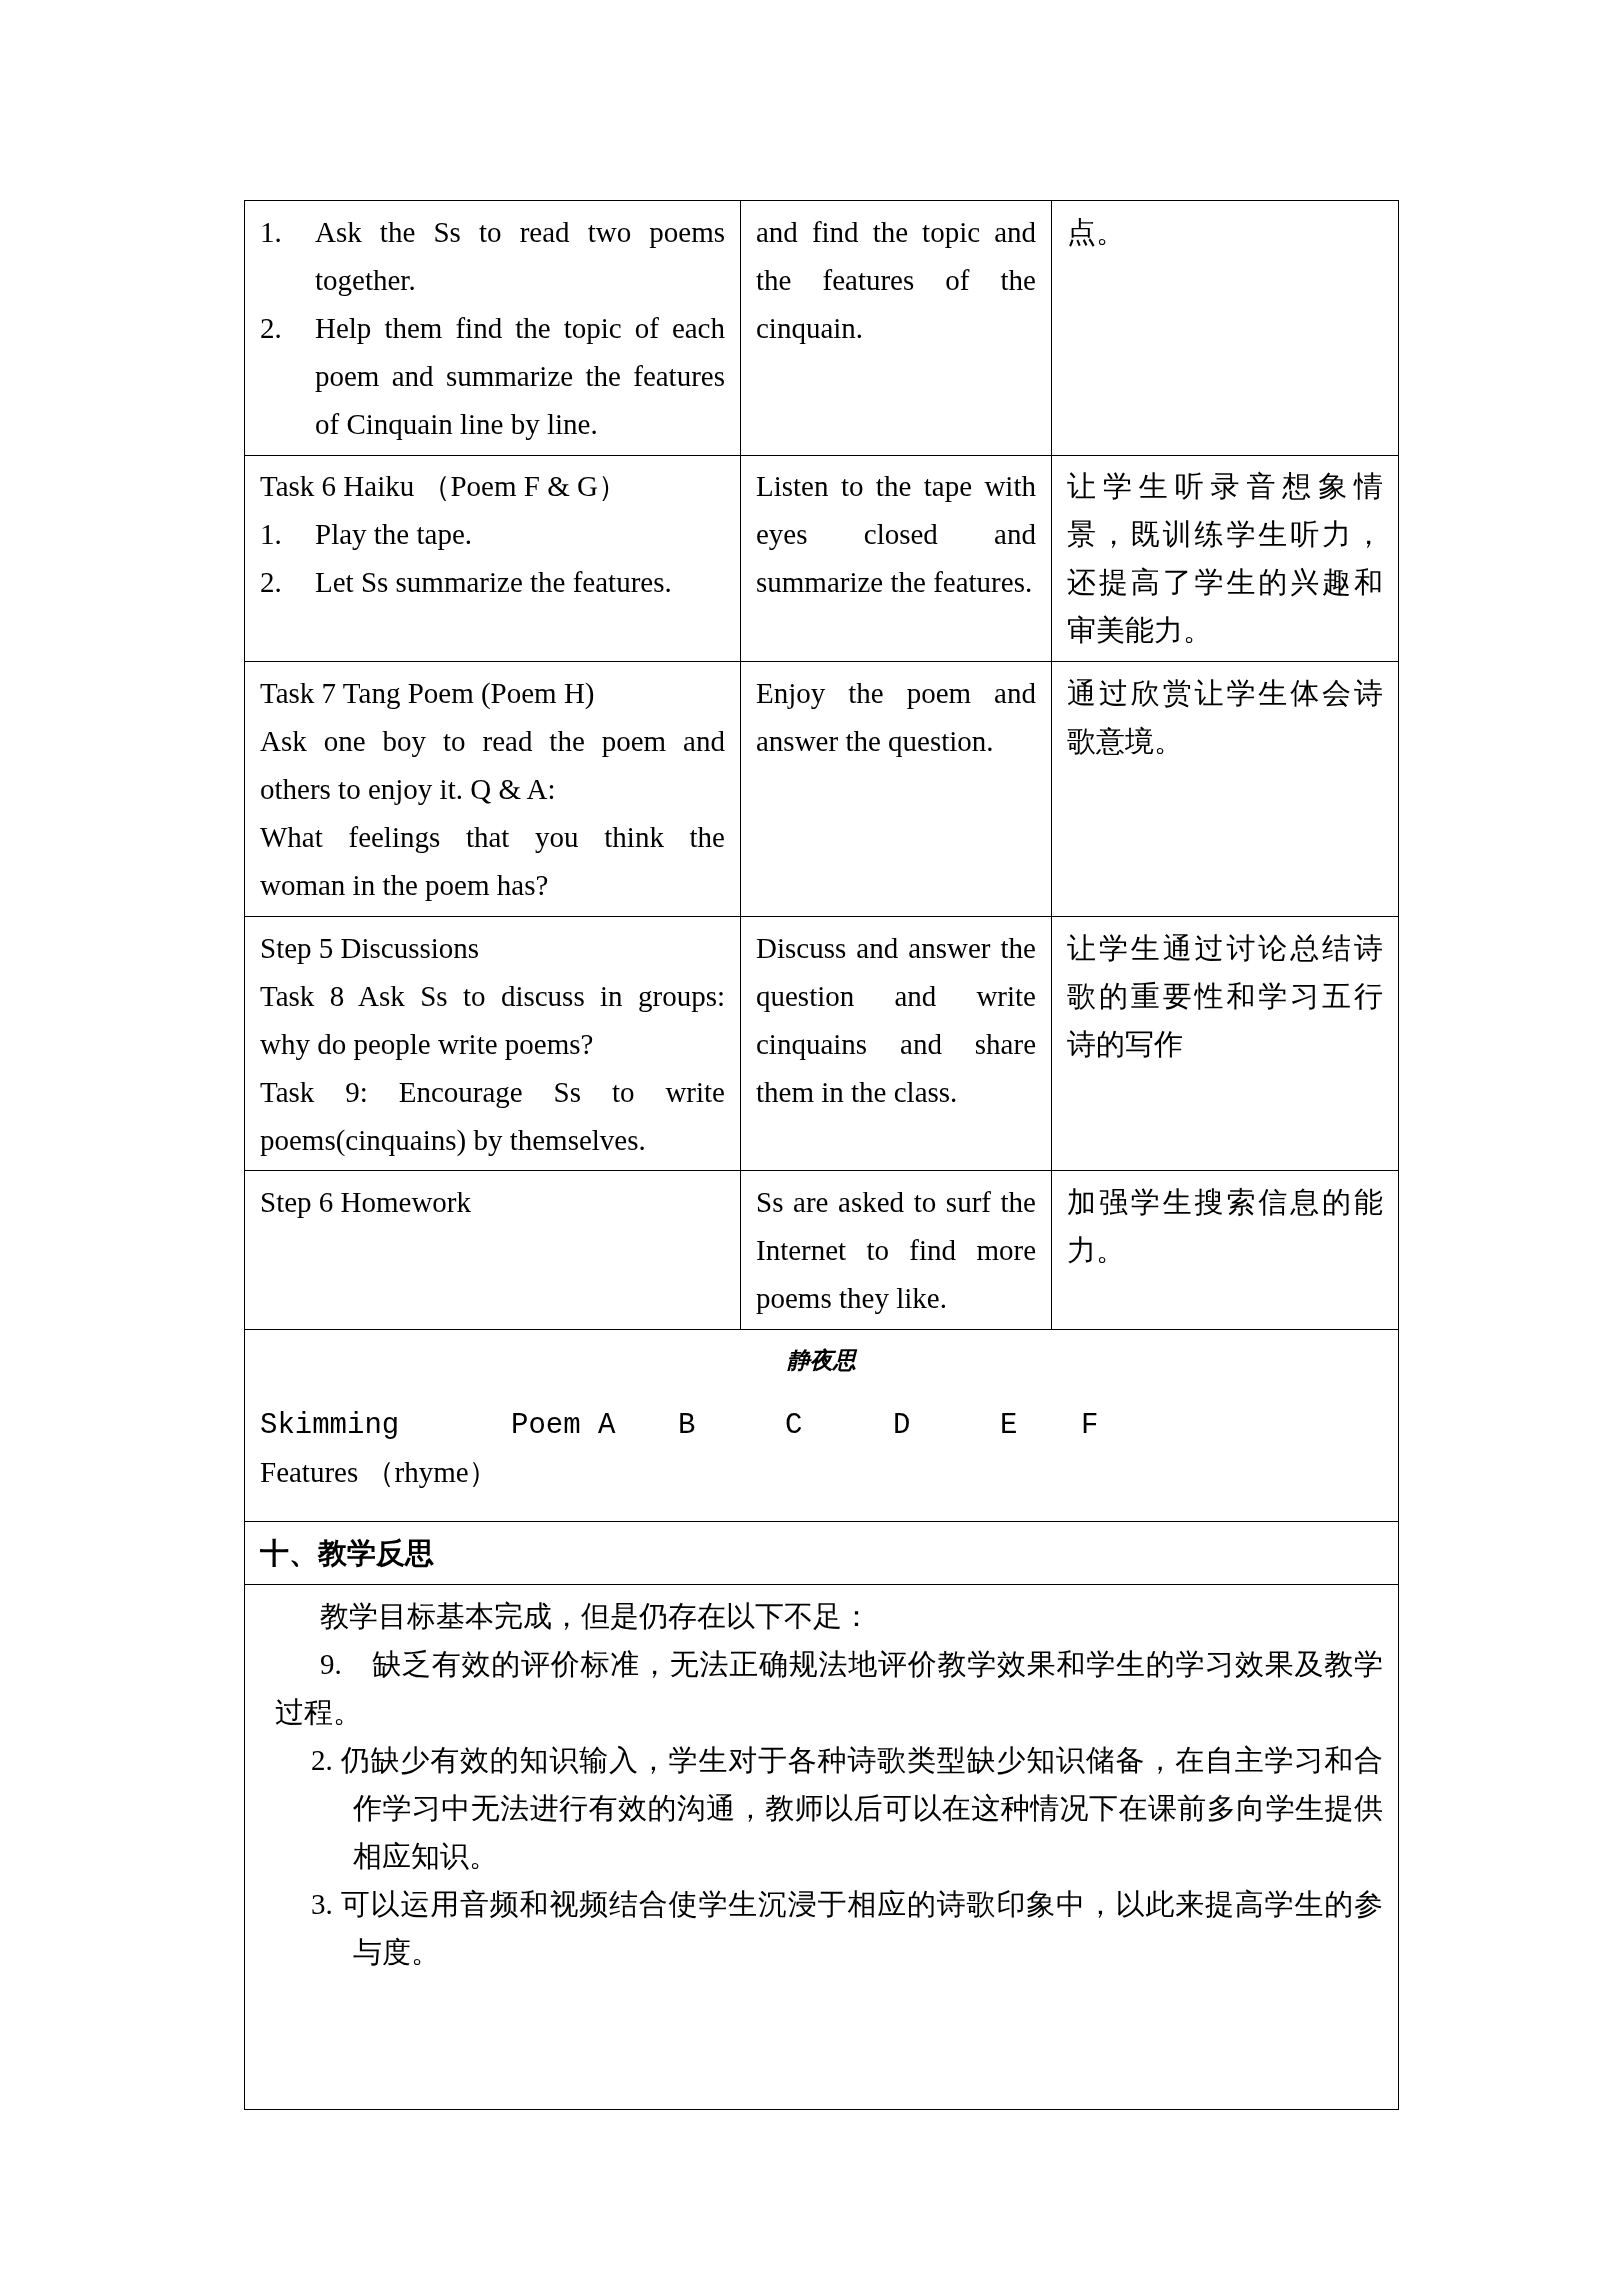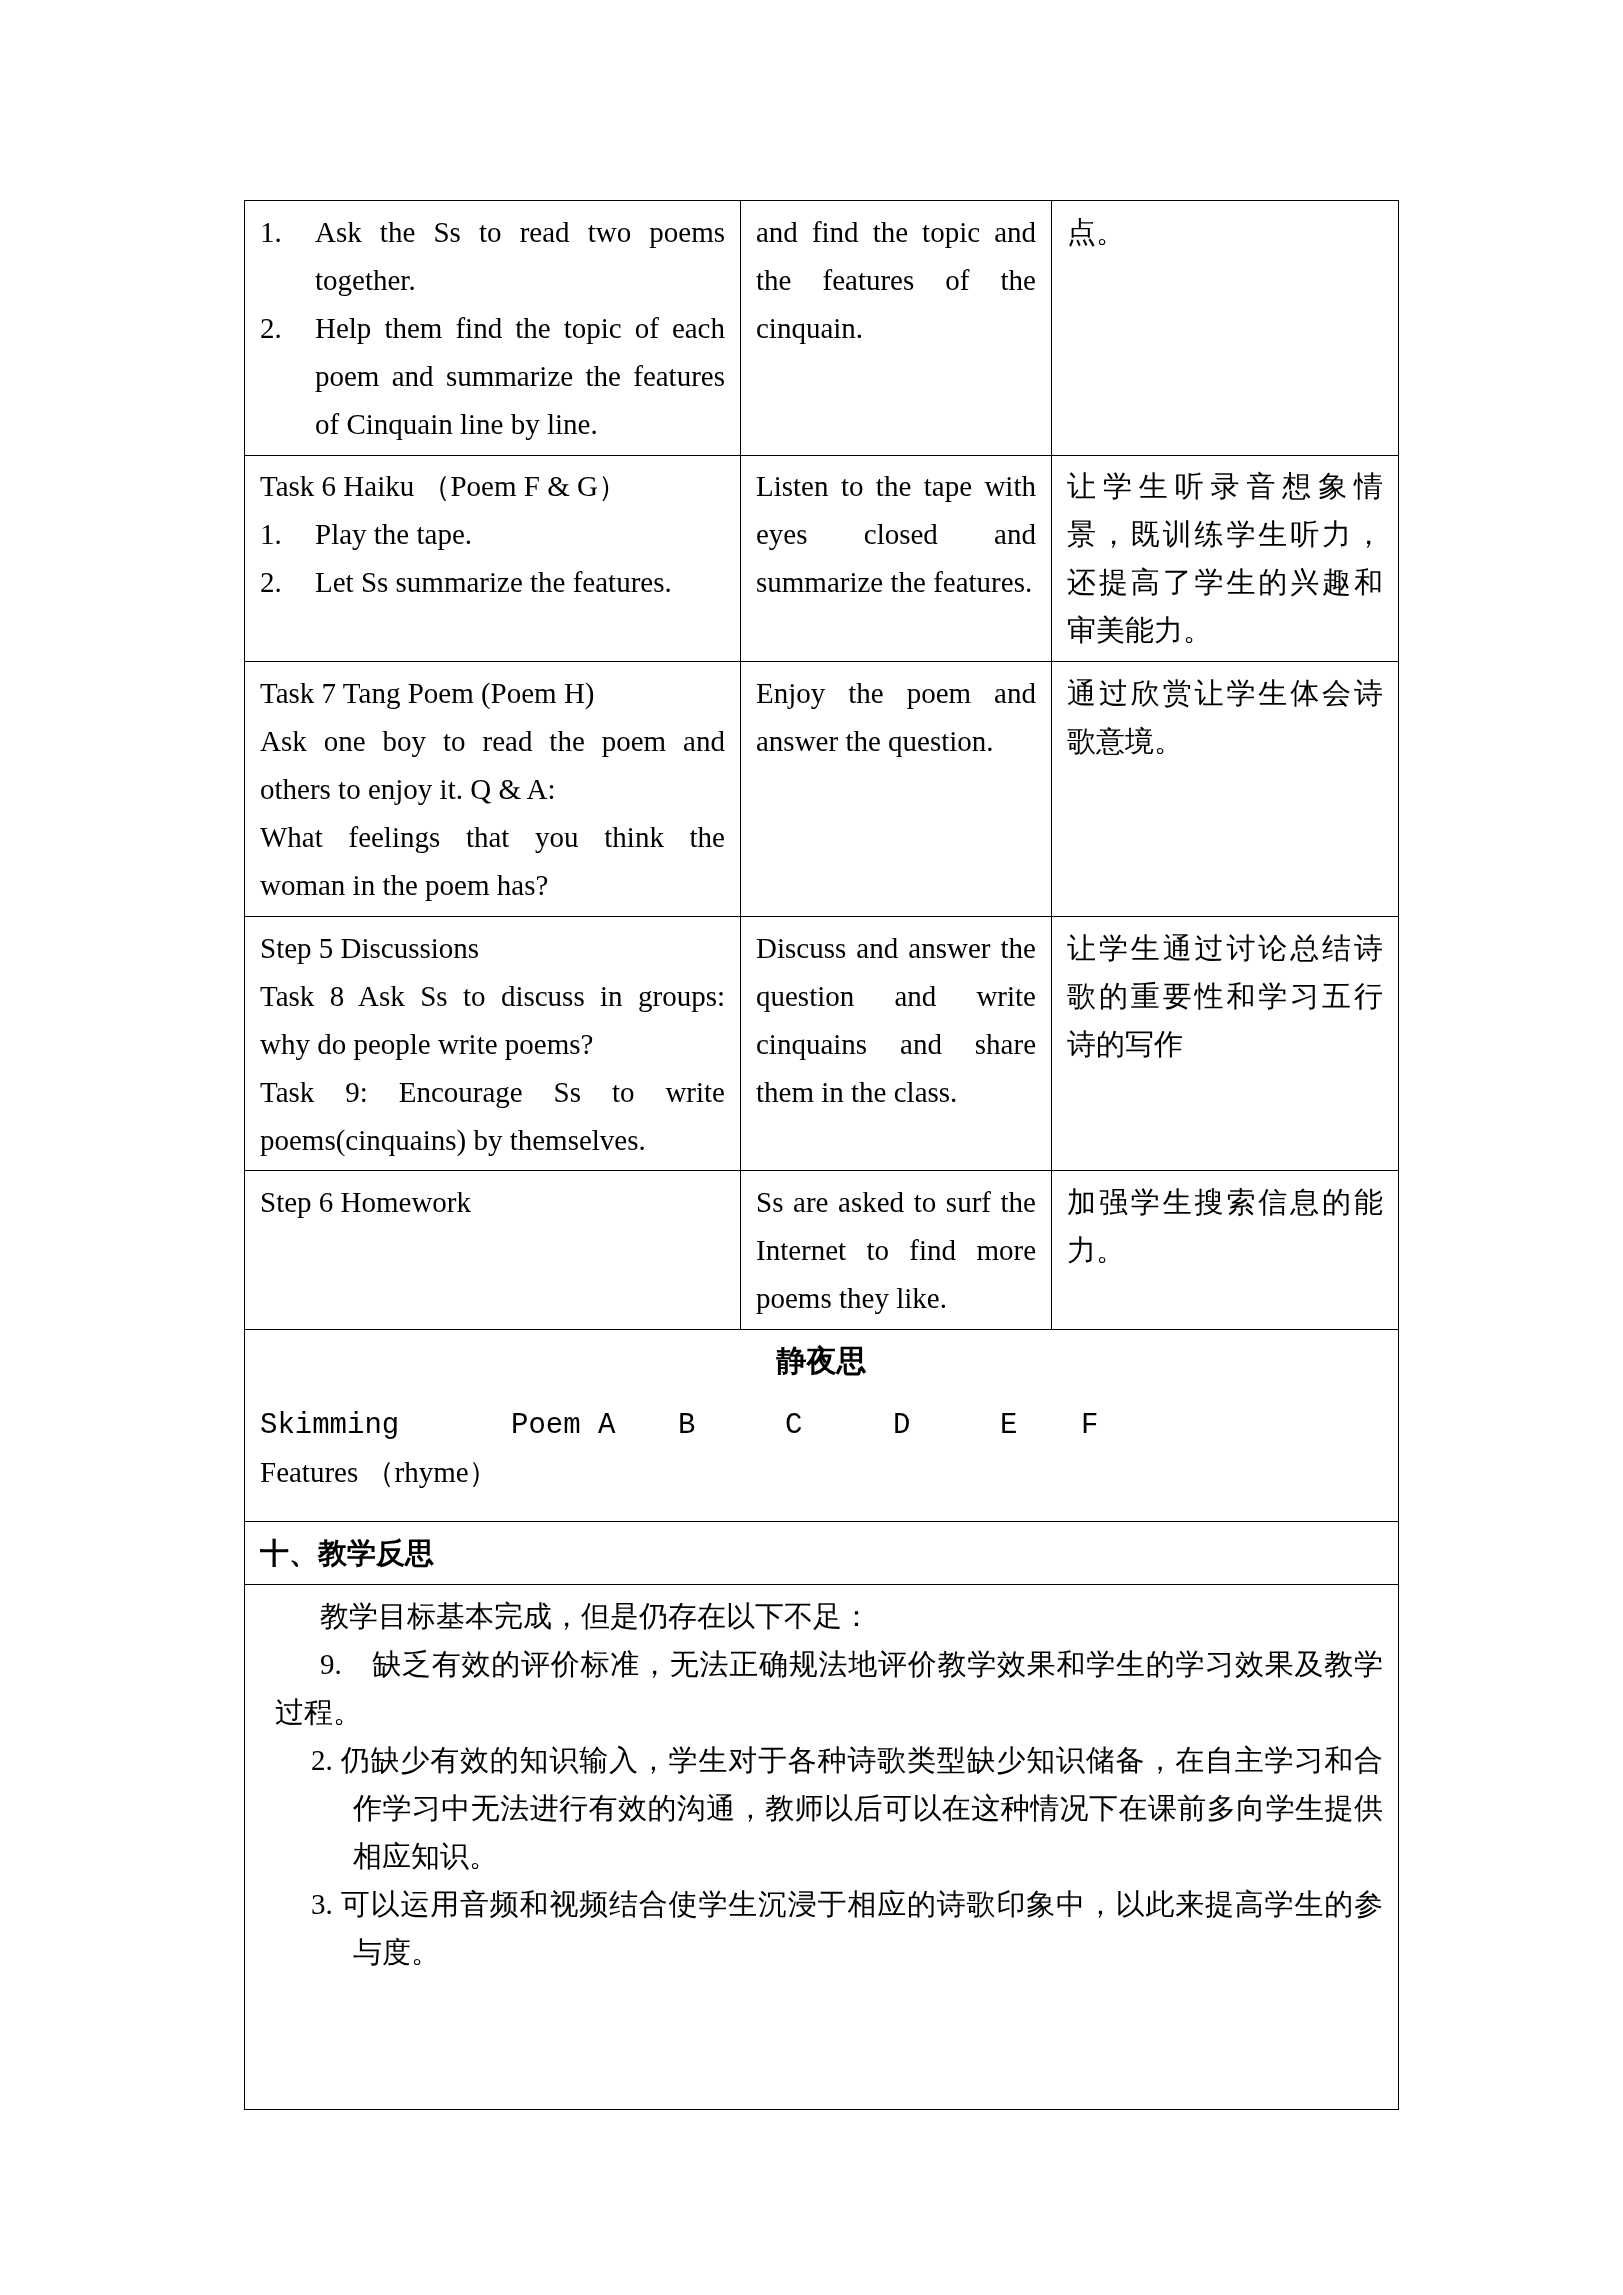--- a/index.html
+++ b/index.html
@@ -44,21 +44,22 @@
   }
 
   
   td.board-cell{
     line-height:63px;
     padding-top:5.5px;
   }
   .board-title{
     text-align:center;
     font-weight:bold;
-    font-size:30px;
+    font-size:23px;
+    font-style:italic;
   }
   .skim-row{position:relative;height:63px;}
   .skim-row span{position:absolute;top:17px;white-space:nowrap;font-family:Liberation Mono, monospace;}
   .sk0{left:0px;}
   .sk1{left:251px;}
   .sk2{left:418px;}
   .sk3{left:525px;}
   .sk4{left:633px;}
   .sk5{left:740px;}
   .sk6{left:821px;}

